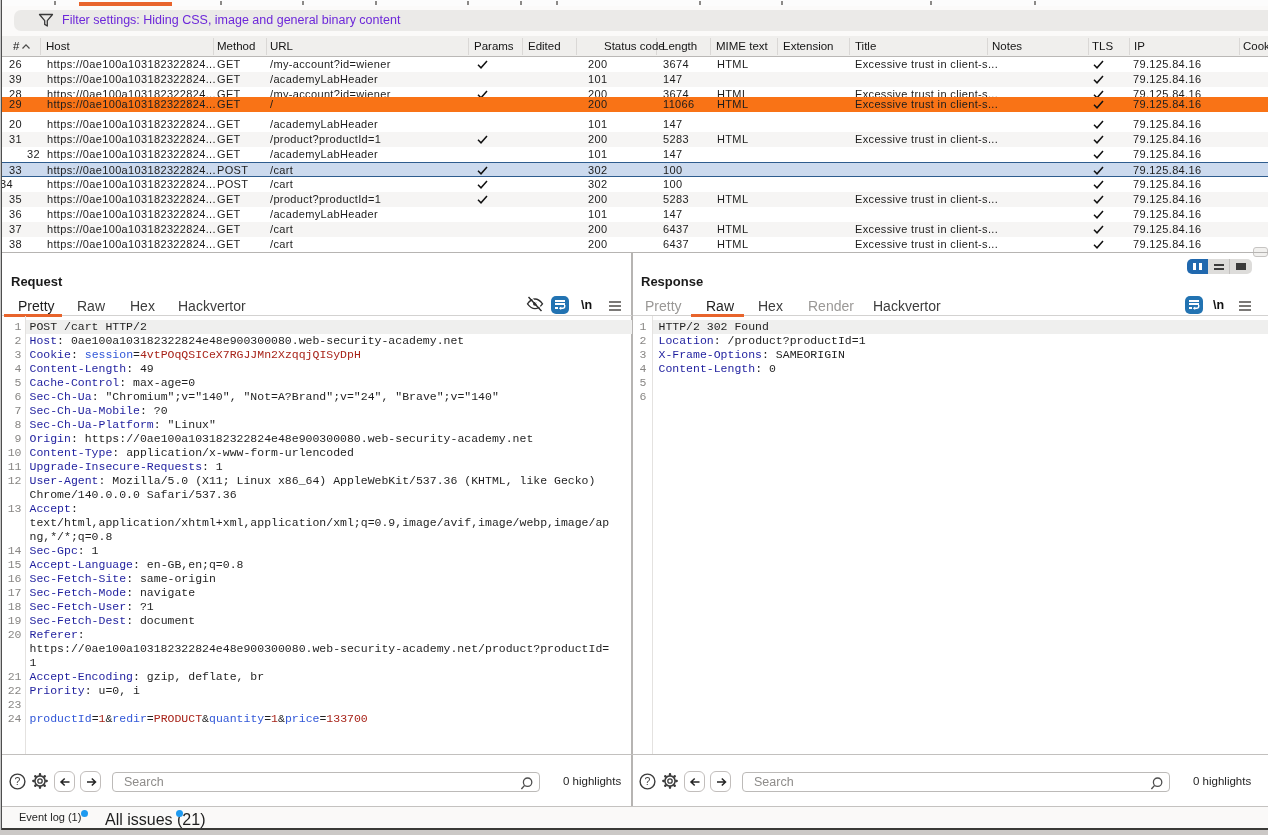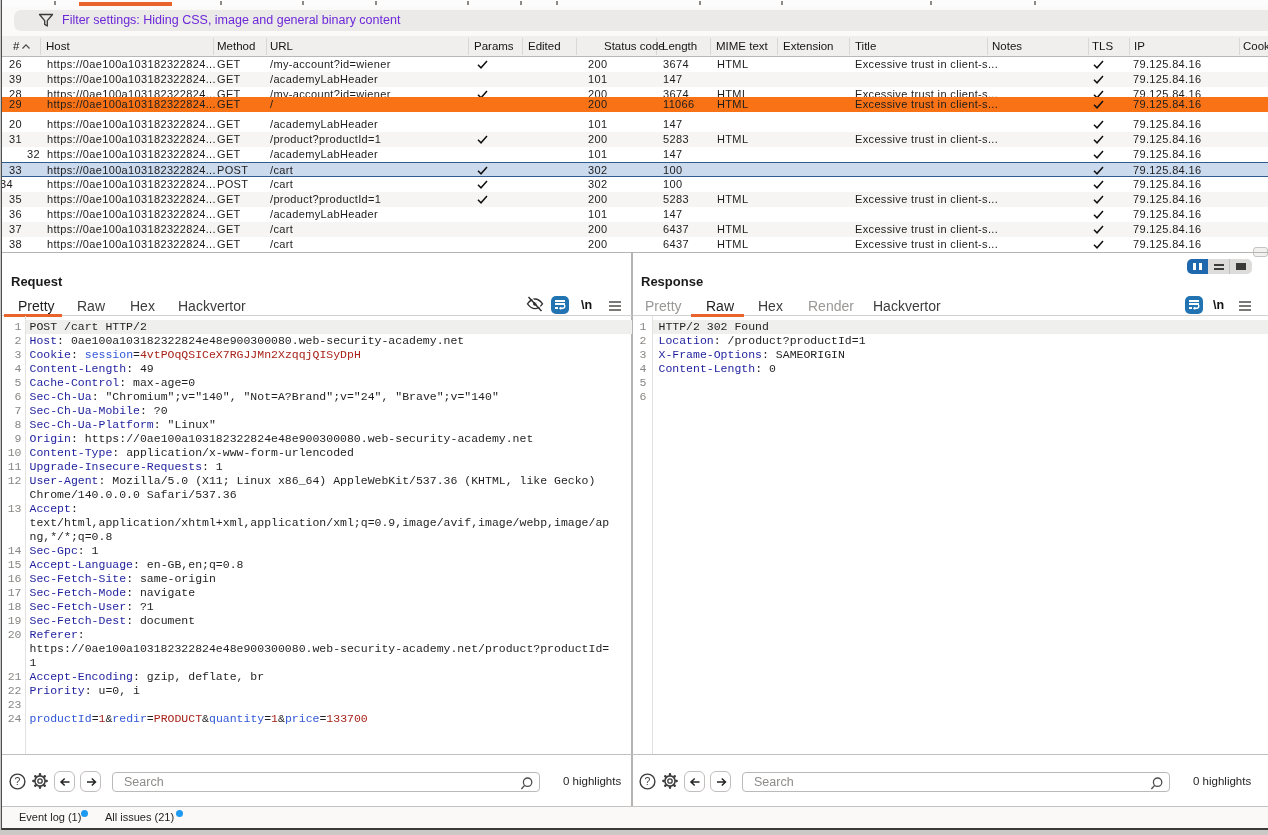--- a/index.html
+++ b/index.html
@@ -387,17 +387,17 @@
 <div class="abs" style="left:11px;top:0;height:19px;line-height:19px;font-size:12.5px;color:#8e8c8a">Search</div>
 <svg class="abs" style="right:6px;top:3px" width="14" height="16" viewBox="0 0 14 16">
 <circle cx="8.6" cy="6.2" r="4.2" fill="none" stroke="#4e4e4e" stroke-width="1.3"></circle>
 <line x1="5.4" y1="9.6" x2="2.4" y2="13" stroke="#4e4e4e" stroke-width="1.4"></line>
     </svg>
   </div>
 <div class="abs" style="left:1193px;top:775px;font-size:11.5px;color:#1f1f1f">0 highlights</div>
 <div class="abs" style="left:0;top:807px;width:1268px;height:21px;background:#faf9f8"></div>
 <div class="abs" style="left:19px;top:811px;font-size:11px;color:#1f1f1f">Event log (1)</div>
 <div class="abs" style="left:81px;top:810px;width:7px;height:7px;border-radius:50%;background:#1e9af0"></div>
-<div class="abs" style="left:105px;top:811px;font-size:11px;color:#1f1f1f">All issues (21)</div>
+<div class="abs" style="left:105px;top:811px;font-size:16px;color:#1f1f1f">All issues (21)</div>
 <div class="abs" style="left:176px;top:810px;width:7px;height:7px;border-radius:50%;background:#1e9af0"></div>
 <div class="abs" style="left:0;top:828px;width:1268px;height:2px;background:#3a3a38"></div>
 <div class="abs" style="left:0;top:830px;width:1268px;height:5px;background:#cbc8c6"></div>
 <div class="abs" style="left:0;top:0;width:1px;height:830px;background:#c6c6c6"></div>
 <div class="abs" style="left:1px;top:0;width:1.2px;height:830px;background:#4e4e4e"></div>
 </body></html>

